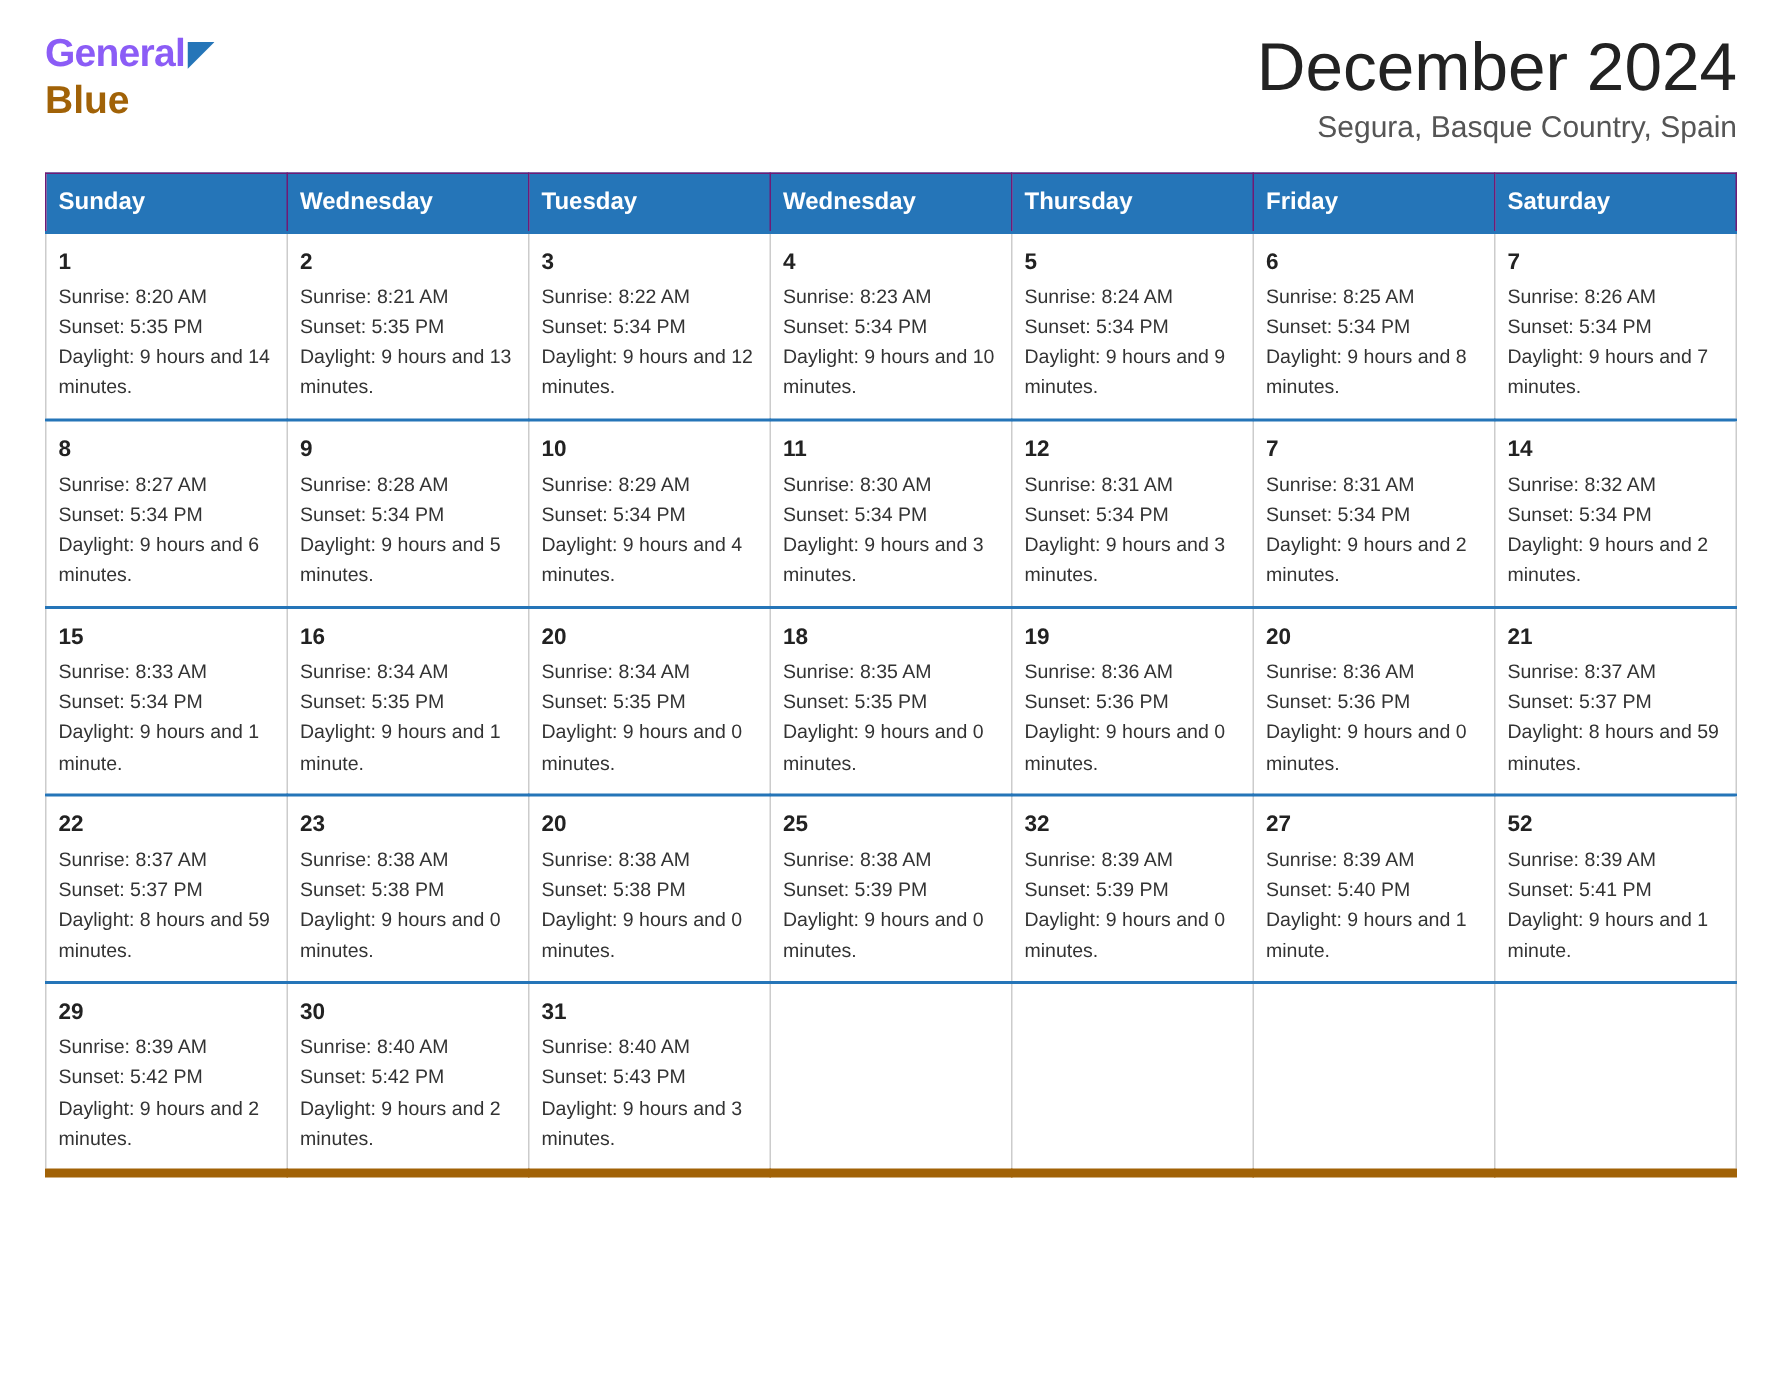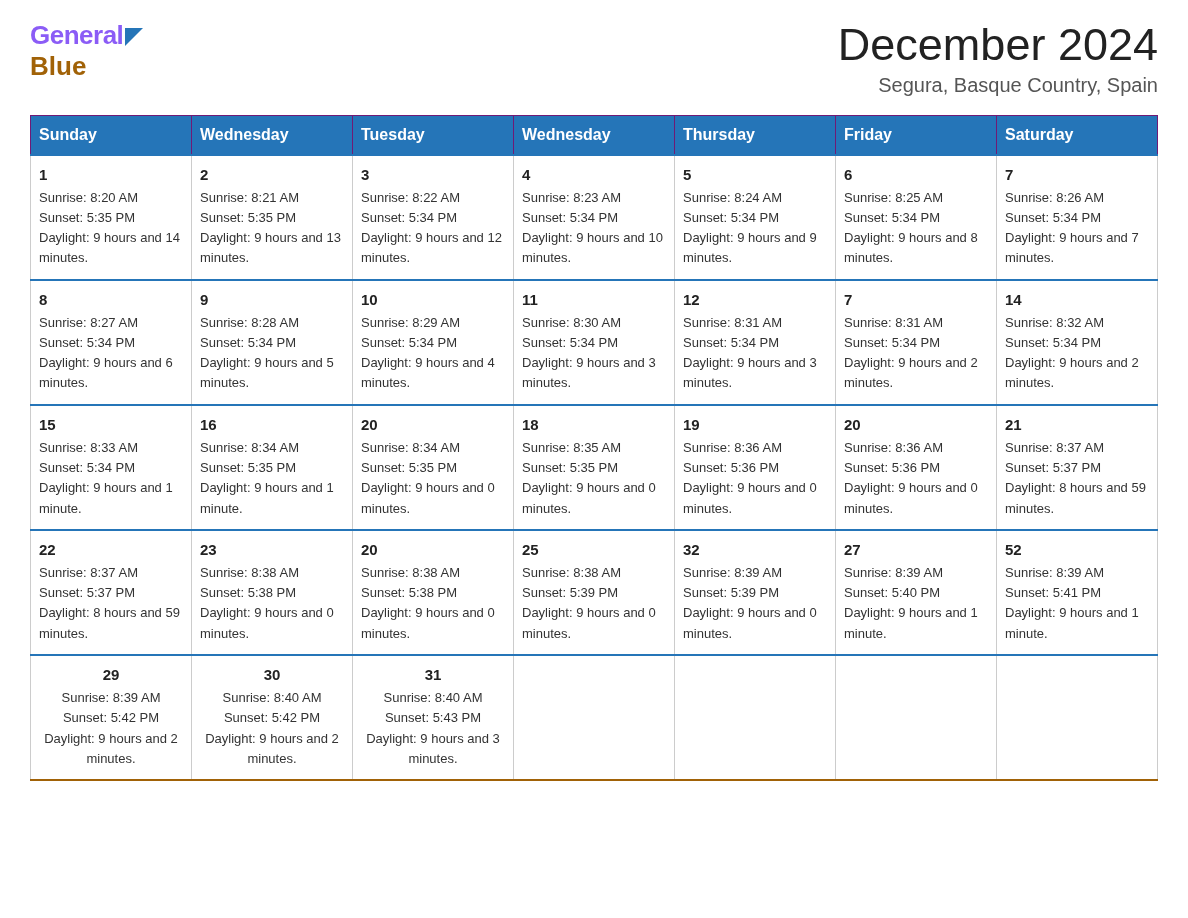--- a/index.html
+++ b/index.html
@@ -65,22 +65,21 @@
       border-right: 1px solid #ccc;
       border-bottom: none;
       line-height: 1.5;
       height: 105px;
     }
     tbody tr {
       border-top: 2px solid #2575b8;
       border-bottom: 1px solid #ddd;
     }
     tbody tr:last-child {
-      border-bottom: 2px solid #a16207;
-      text-align: center;
+      border-bottom: 6px solid #a16207;
     }
     .day-number {
       font-size: 15px;
       font-weight: bold;
       color: #222;
       margin-bottom: 2px;
     }
     .cell-info {
       font-size: 13px;
       color: #333;

